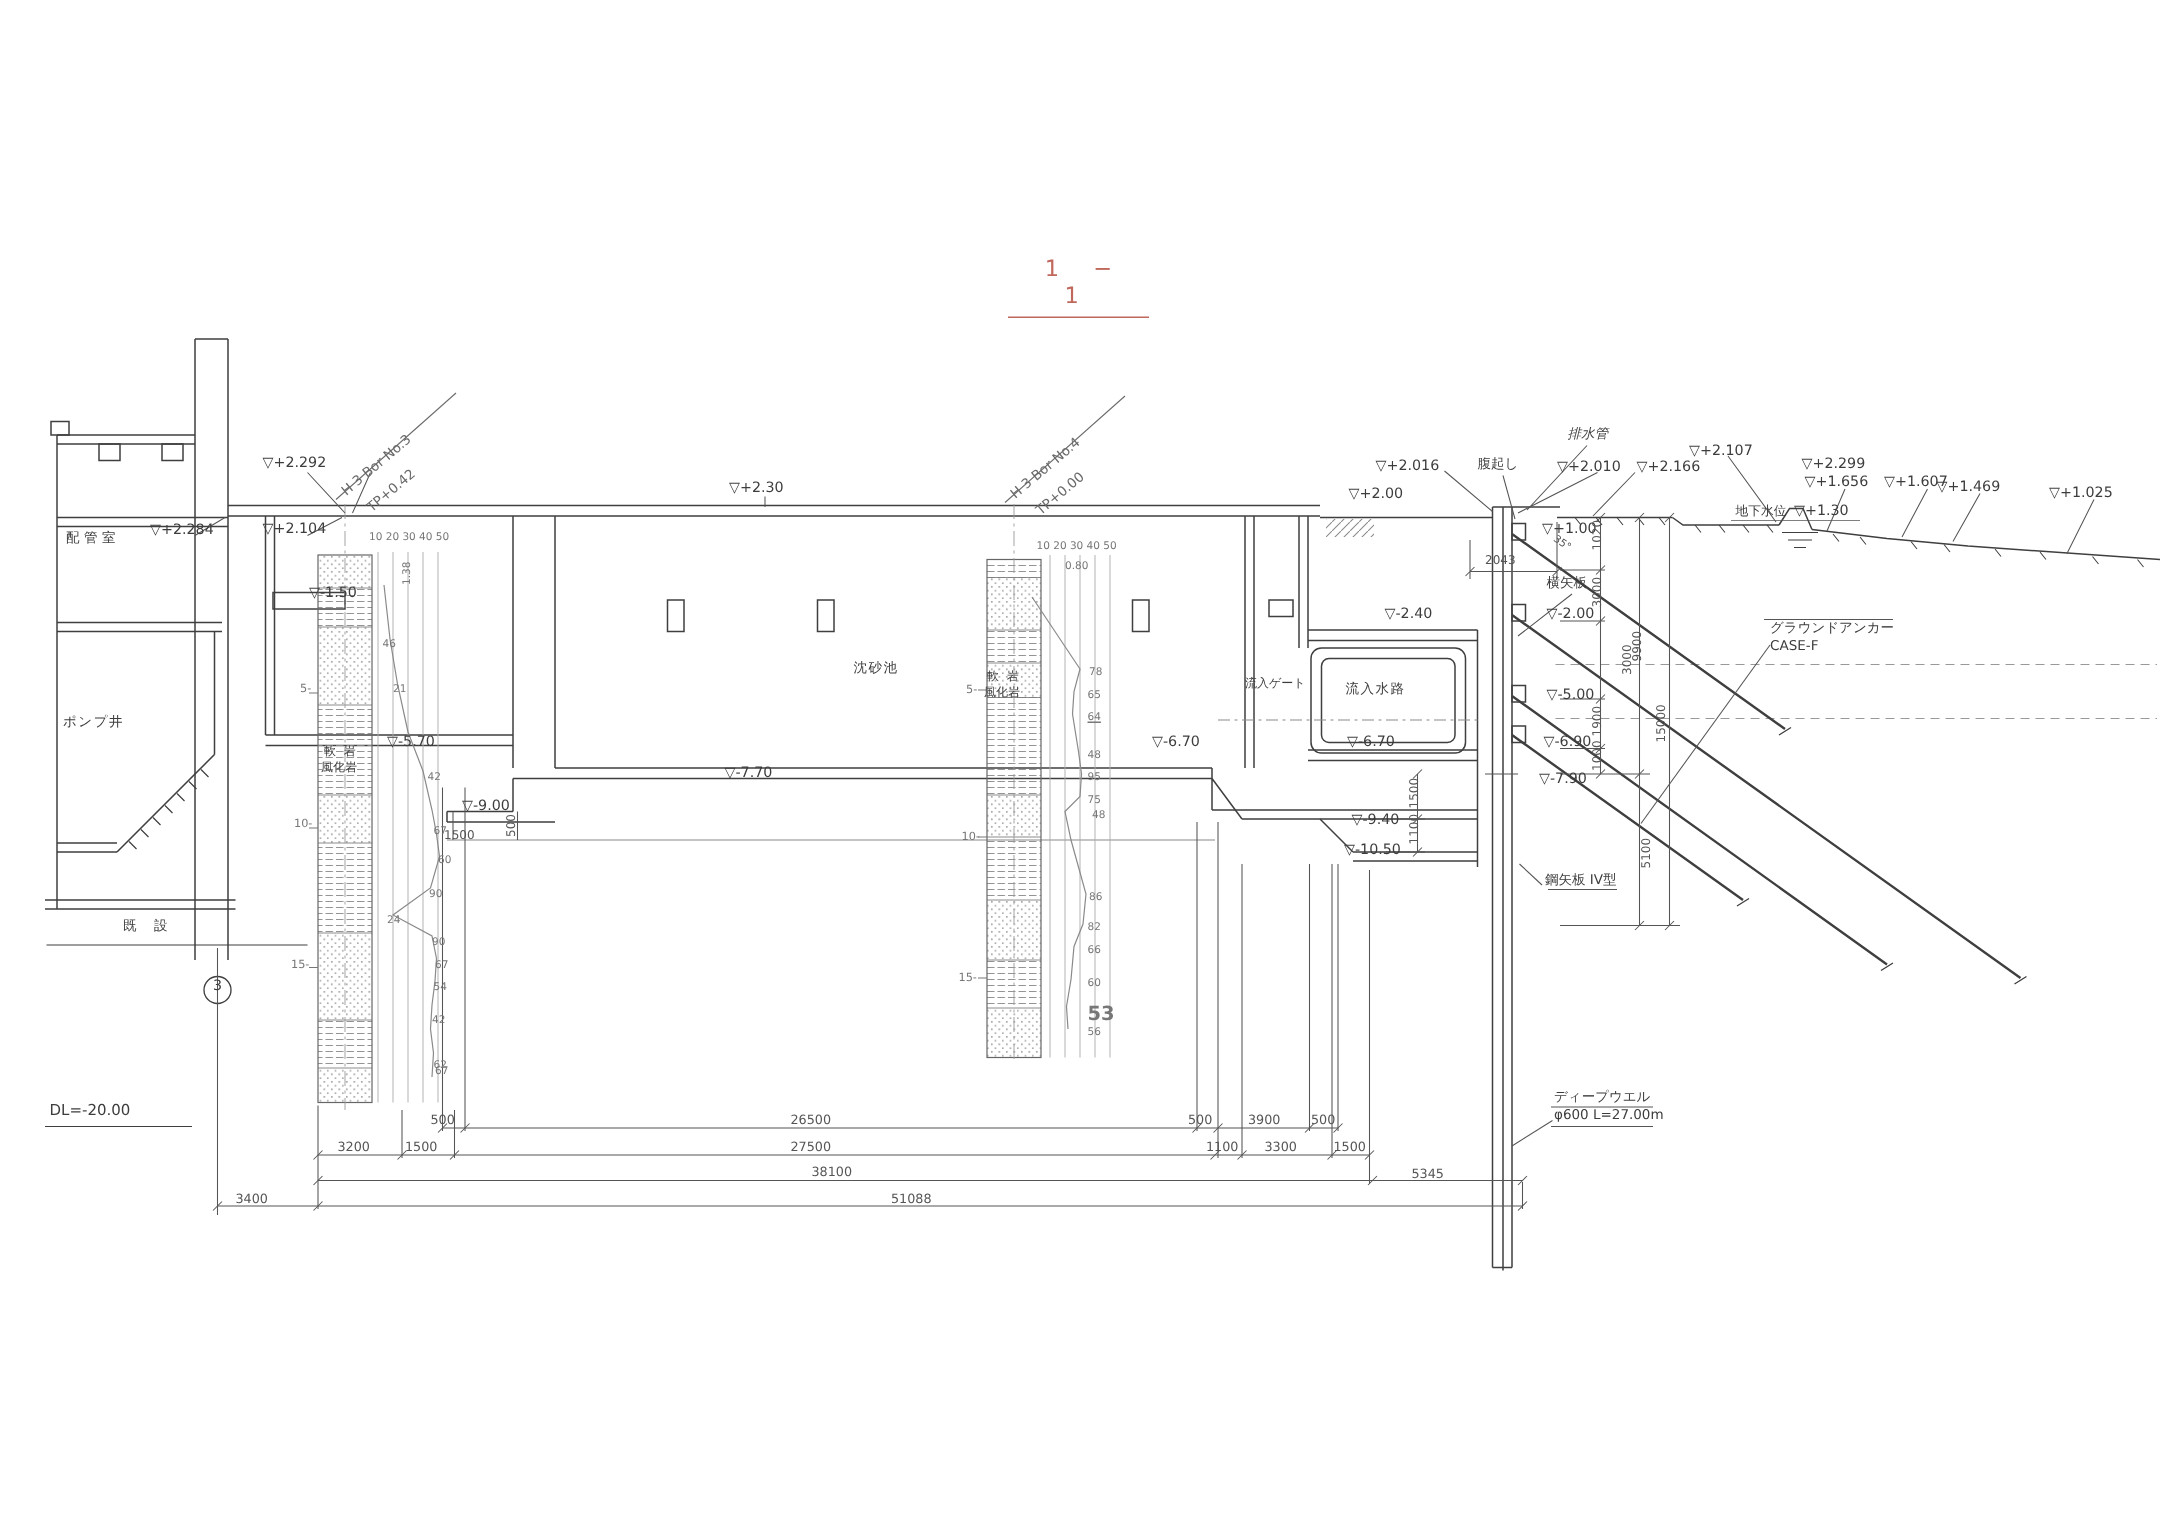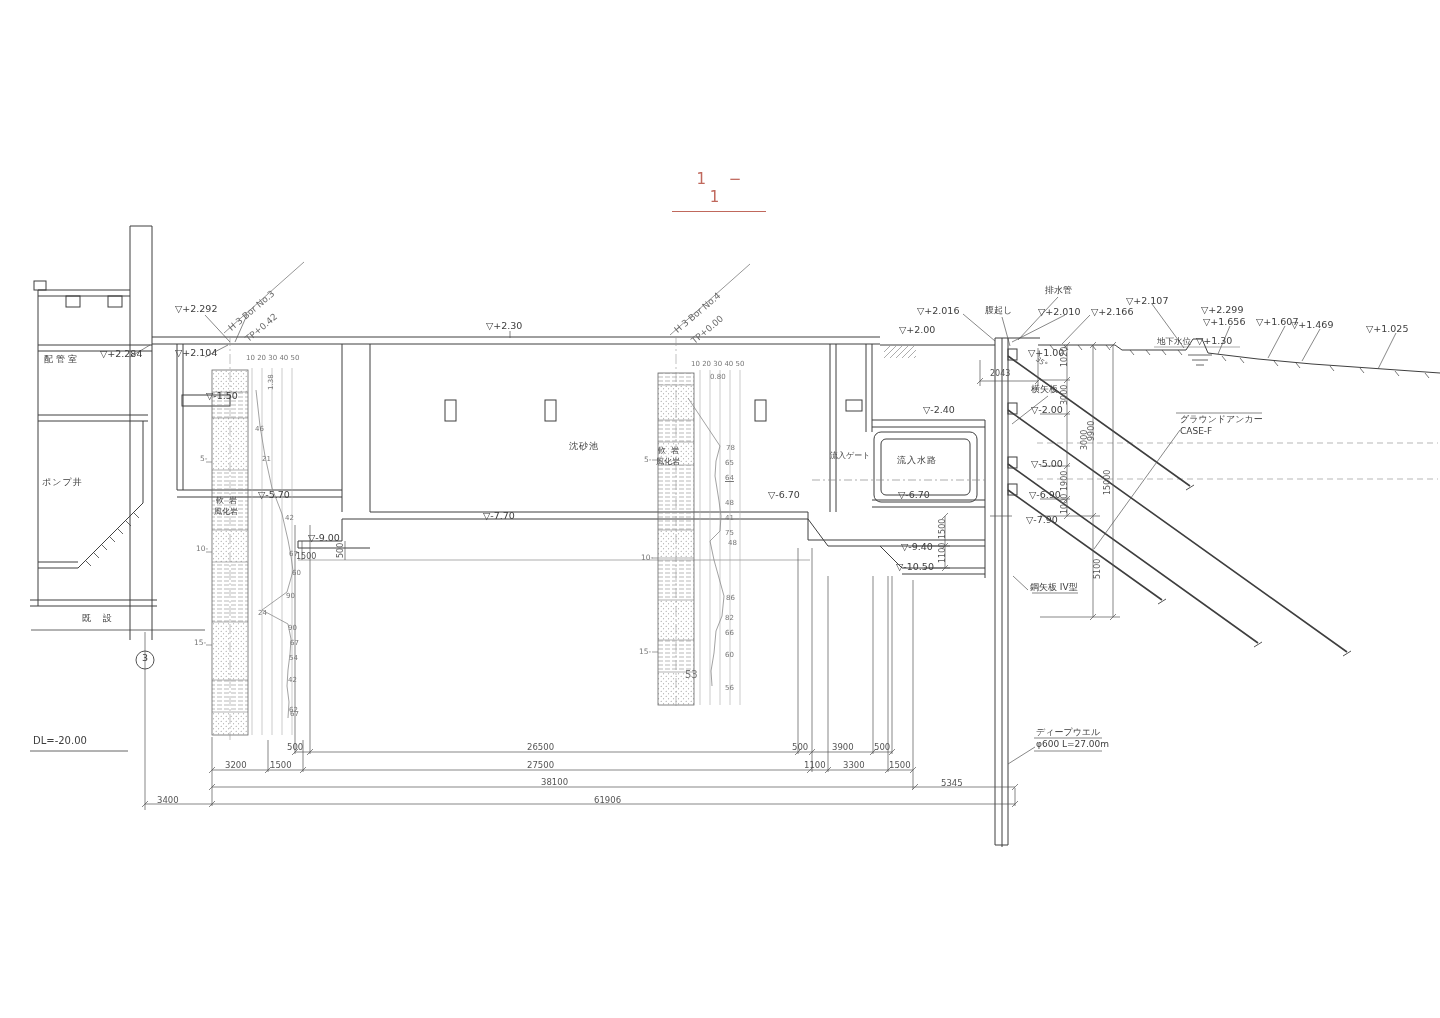--- a/index.html
+++ b/index.html
@@ -210,21 +210,21 @@
       <div class="ann" style="left: 42px; top: 478px; font-size: 9px; letter-spacing: 1px;">ポンプ井</div>
       <div class="ann" style="left: 82px; top: 614px; font-size: 9px; letter-spacing: 2px;">既  設</div>
       <div class="ann" style="left: 544px; top: 442px; font-size: 9px; letter-spacing: 1px; margin-left: 25px;">沈砂池</div>
       <div class="ann" style="left: 216px; top: 497px; font-size: 8px;">軟  岩</div>
       <div class="ann" style="left: 214px; top: 508px; font-size: 8px;">風化岩</div>
       <div class="ann" style="left: 658px; top: 447px; font-size: 8px;">軟  岩</div>
       <div class="ann" style="left: 656px; top: 458px; font-size: 8px;">風化岩</div>
       <div class="ann" style="left: 830px; top: 452px; font-size: 8px;">流入ゲート</div>
       <div class="ann" style="left: 897px; top: 456px; font-size: 9px; letter-spacing: 1px;">流入水路</div>
       <div class="ann" style="left: 985px; top: 306px; font-size: 9px;">腹起し</div>
-      <div class="ann" style="left: 1045px; top: 286px; font-size: 9px;">排水管</div>
+      <div class="ann" style="left: 1045px; top: 286px; font-size: 9px; font-style: italic;">排水管</div>
       <div class="ann" style="left: 1031px; top: 385px; font-size: 9px;">横矢板</div>
       <div class="ann" style="left: 1180px; top: 415px; font-size: 9px;">グラウンドアンカー</div>
       <div class="ann" style="left: 1180px; top: 427px; font-size: 9px;">CASE-F</div>
       <div class="ann" style="left: 1030px; top: 583px; font-size: 9px;">鋼矢板 IV型</div>
       <div class="ann" style="left: 1036px; top: 728px; font-size: 9px;">ディープウエル</div>
       <div class="ann" style="left: 1036px; top: 740px; font-size: 9px;">φ600 L=27.00m</div>
       <div class="ann" style="left: 142px; top: 653px; font-size: 9.5px;">3</div>
       <div class="ann" style="left: 227px; top: 326px; font-size: 9px; color: rgb(106, 106, 106); transform: rotate(-40deg);">H 3 Bor No.3</div>
       <div class="ann" style="left: 244px; top: 337px; font-size: 9px; color: rgb(106, 106, 106); transform: rotate(-40deg);">TP+0.42</div>
       <div class="ann" style="left: 673px; top: 328px; font-size: 9px; color: rgb(106, 106, 106); transform: rotate(-40deg);">H 3 Bor No.4</div>
@@ -249,44 +249,44 @@
       <div class="ann" style="left: 288px; top: 625px; font-size: 7px; color: rgb(119, 119, 119);">90</div>
       <div class="ann" style="left: 290px; top: 640px; font-size: 7px; color: rgb(119, 119, 119);">67</div>
       <div class="ann" style="left: 289px; top: 655px; font-size: 7px; color: rgb(119, 119, 119);">54</div>
       <div class="ann" style="left: 288px; top: 677px; font-size: 7px; color: rgb(119, 119, 119);">42</div>
       <div class="ann" style="left: 289px; top: 694px; font-size: 7px; color: rgb(119, 119, 119); margin-top: 13px;">62</div>
       <div class="ann" style="left: 290px; top: 711px; font-size: 7px; color: rgb(119, 119, 119);">67</div>
       <div class="ann" style="left: 726px; top: 445px; font-size: 7px; color: rgb(119, 119, 119);">78</div>
       <div class="ann" style="left: 725px; top: 460px; font-size: 7px; color: rgb(119, 119, 119);">65</div>
       <div class="ann" style="left: 725px; top: 475px; font-size: 7px; color: rgb(119, 119, 119); text-decoration: underline;">64</div>
       <div class="ann" style="left: 725px; top: 500px; font-size: 7px; color: rgb(119, 119, 119);">48</div>
-      <div class="ann" style="left: 725px; top: 515px; font-size: 7px; color: rgb(119, 119, 119);">41</div>
+      <div class="ann" style="left: 725px; top: 515px; font-size: 7px; color: rgb(119, 119, 119);">95</div>
       <div class="ann" style="left: 725px; top: 530px; font-size: 7px; color: rgb(119, 119, 119);">75</div>
       <div class="ann" style="left: 728px; top: 540px; font-size: 7px; color: rgb(119, 119, 119);">48</div>
       <div class="ann" style="left: 726px; top: 595px; font-size: 7px; color: rgb(119, 119, 119);">86</div>
       <div class="ann" style="left: 725px; top: 615px; font-size: 7px; color: rgb(119, 119, 119);">82</div>
       <div class="ann" style="left: 725px; top: 630px; font-size: 7px; color: rgb(119, 119, 119);">66</div>
       <div class="ann" style="left: 725px; top: 652px; font-size: 7px; color: rgb(119, 119, 119);">60</div>
-      <div class="ann" style="left: 685px; top: 670px; font-size: 10px; color: rgb(119, 119, 119);">53</div>
+      <div class="ann" style="left: 725px; top: 670px; font-size: 13px; color: rgb(119, 119, 119); font-weight: bold;">53</div>
       <div class="ann" style="left: 725px; top: 685px; font-size: 7px; color: rgb(119, 119, 119);">56</div>
       <div class="ann" style="left: 287px; top: 743px; font-size: 8.5px; color: rgb(85, 85, 85);">500</div>
       <div class="ann" style="left: 527px; top: 743px; font-size: 8.5px; color: rgb(85, 85, 85);">26500</div>
       <div class="ann" style="left: 792px; top: 743px; font-size: 8.5px; color: rgb(85, 85, 85);">500</div>
       <div class="ann" style="left: 832px; top: 743px; font-size: 8.5px; color: rgb(85, 85, 85);">3900</div>
       <div class="ann" style="left: 874px; top: 743px; font-size: 8.5px; color: rgb(85, 85, 85);">500</div>
       <div class="ann" style="left: 225px; top: 761px; font-size: 8.5px; color: rgb(85, 85, 85);">3200</div>
       <div class="ann" style="left: 270px; top: 761px; font-size: 8.5px; color: rgb(85, 85, 85);">1500</div>
       <div class="ann" style="left: 527px; top: 761px; font-size: 8.5px; color: rgb(85, 85, 85);">27500</div>
       <div class="ann" style="left: 804px; top: 761px; font-size: 8.5px; color: rgb(85, 85, 85);">1100</div>
       <div class="ann" style="left: 843px; top: 761px; font-size: 8.5px; color: rgb(85, 85, 85);">3300</div>
       <div class="ann" style="left: 889px; top: 761px; font-size: 8.5px; color: rgb(85, 85, 85);">1500</div>
       <div class="ann" style="left: 541px; top: 778px; font-size: 8.5px; color: rgb(85, 85, 85);">38100</div>
       <div class="ann" style="left: 941px; top: 779px; font-size: 8.5px; color: rgb(85, 85, 85);">5345</div>
       <div class="ann" style="left: 157px; top: 796px; font-size: 8.5px; color: rgb(85, 85, 85);">3400</div>
-      <div class="ann" style="left: 594px; top: 796px; font-size: 8.5px; color: rgb(85, 85, 85);">61906</div>
+      <div class="ann" style="left: 594px; top: 796px; font-size: 8.5px; color: rgb(85, 85, 85);">51088</div>
       <div class="ann" style="left: 296px; top: 553px; font-size: 8px; color: rgb(85, 85, 85);">1500</div>
       <div class="ann" style="left: 337px; top: 558px; font-size: 8px; color: rgb(85, 85, 85); transform: rotate(-90deg);">500</div>
       <div class="ann" style="left: 990px; top: 370px; font-size: 8px; color: rgb(85, 85, 85);">2043</div>
       <div class="ann" style="left: 1061px; top: 367px; font-size: 8px; color: rgb(85, 85, 85); transform: rotate(-90deg);">1020</div>
       <div class="ann" style="left: 1061px; top: 405px; font-size: 8px; color: rgb(85, 85, 85); transform: rotate(-90deg);">3000</div>
       <div class="ann" style="left: 1081px; top: 450px; font-size: 8px; color: rgb(85, 85, 85); transform: rotate(-90deg);">3000</div>
       <div class="ann" style="left: 1061px; top: 491px; font-size: 8px; color: rgb(85, 85, 85); transform: rotate(-90deg);">1900</div>
       <div class="ann" style="left: 1061px; top: 514px; font-size: 8px; color: rgb(85, 85, 85); transform: rotate(-90deg);">1000</div>
       <div class="ann" style="left: 1088px; top: 441px; font-size: 8px; color: rgb(85, 85, 85); transform: rotate(-90deg);">9900</div>
       <div class="ann" style="left: 1104px; top: 495px; font-size: 8px; color: rgb(85, 85, 85); transform: rotate(-90deg);">15000</div>

